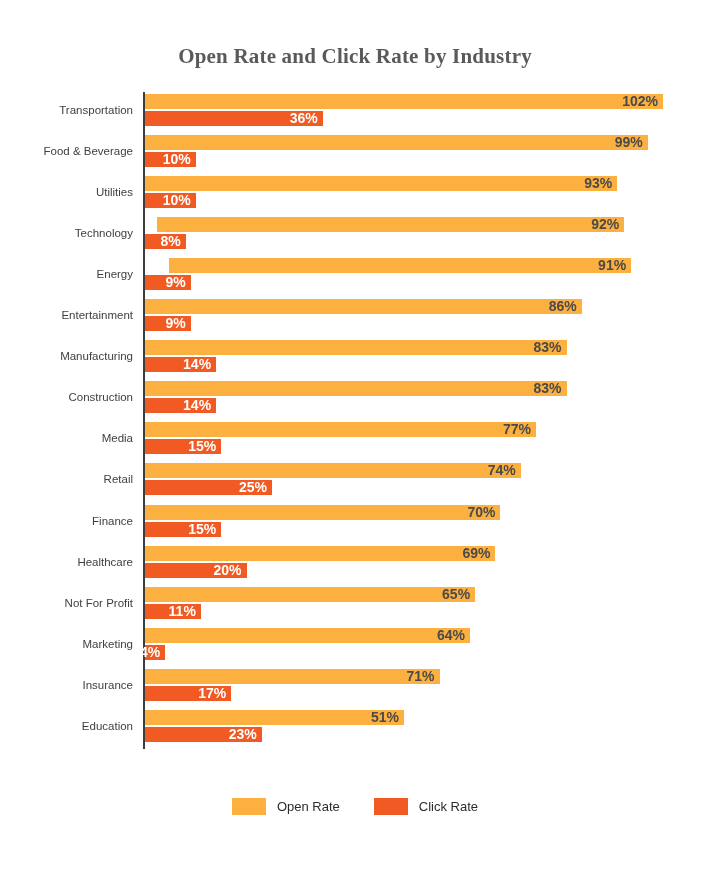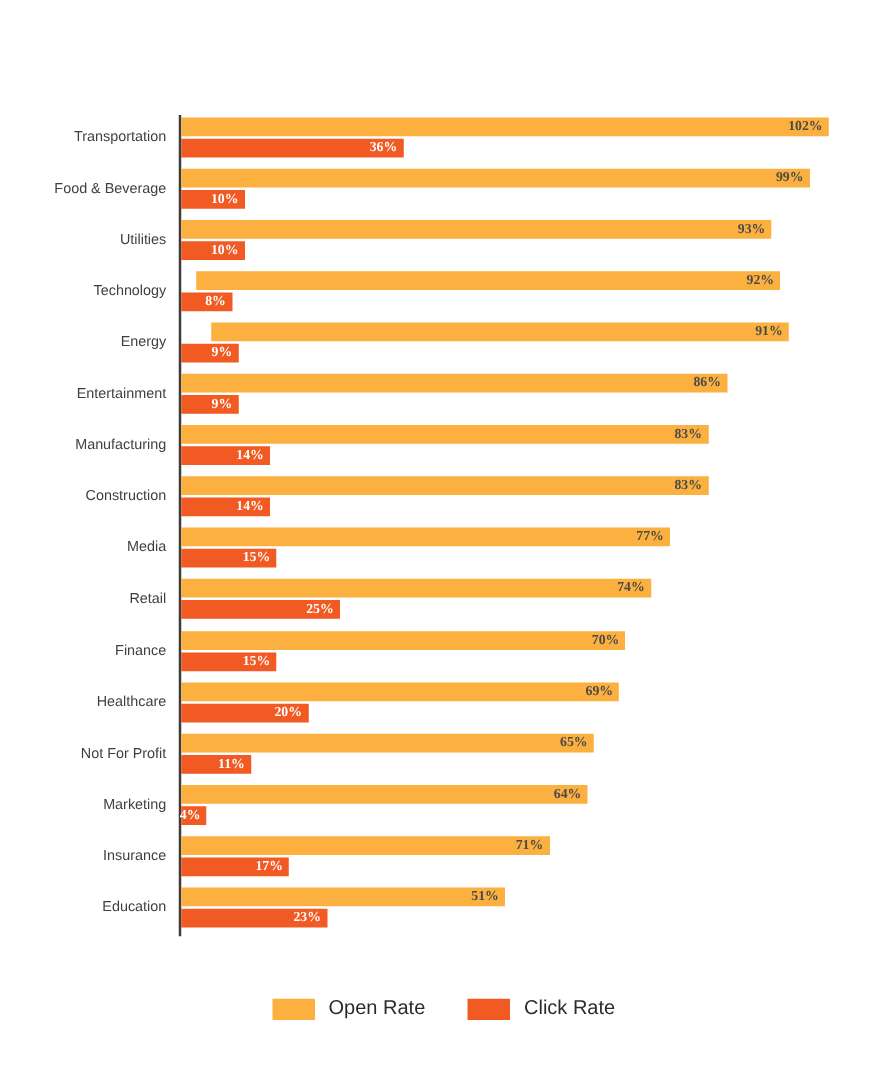--- a/index.html
+++ b/index.html
@@ -81,24 +81,23 @@
   }
   .bar-click {
     background: #f15a22;
   }
 
   .bar-value {
     position: absolute;
     top: 0;
     height: 15px;
     line-height: 15px;
-    font-size: 11px;
+    font-size: 14px;
     font-weight: bold;
     white-space: nowrap;
-    font-family: Liberation Serif, serif;
   }
   .value-open {
     color: #4a4a4a;
     right: 5px;
   }
   .value-click {
     color: #ffffff;
     right: 5px;
     text-align: center;
   }
@@ -117,29 +116,30 @@
   .legend-item {
     display: flex;
     align-items: center;
     gap: 11px;
   }
   .legend-swatch {
     width: 34px;
     height: 17px;
   }
   .legend-label {
-    font-size: 16px;
+    font-size: 13px;
     color: #2b2b2b;
   }
 </style>
 </head>
 <body>
 
 <div id="chart-root">
 
+  <div class="chart-title">Open Rate and Click Rate by Industry</div>
 
   <div class="plot-area">
     <div class="axis-line"></div>
     <div id="rows-host">
         <div class="row" style="top: 0px;">
           <div class="cat-label" style="top: 104px;">Transportation</div>
           <div class="bar bar-open" style="top: 94px; width: 518px; background: rgb(251, 176, 64);">
             <span class="bar-value value-open">102%</span>
           </div>
           <div class="bar bar-click" style="top: 111px; width: 177.745px; background: rgb(241, 90, 34);">

